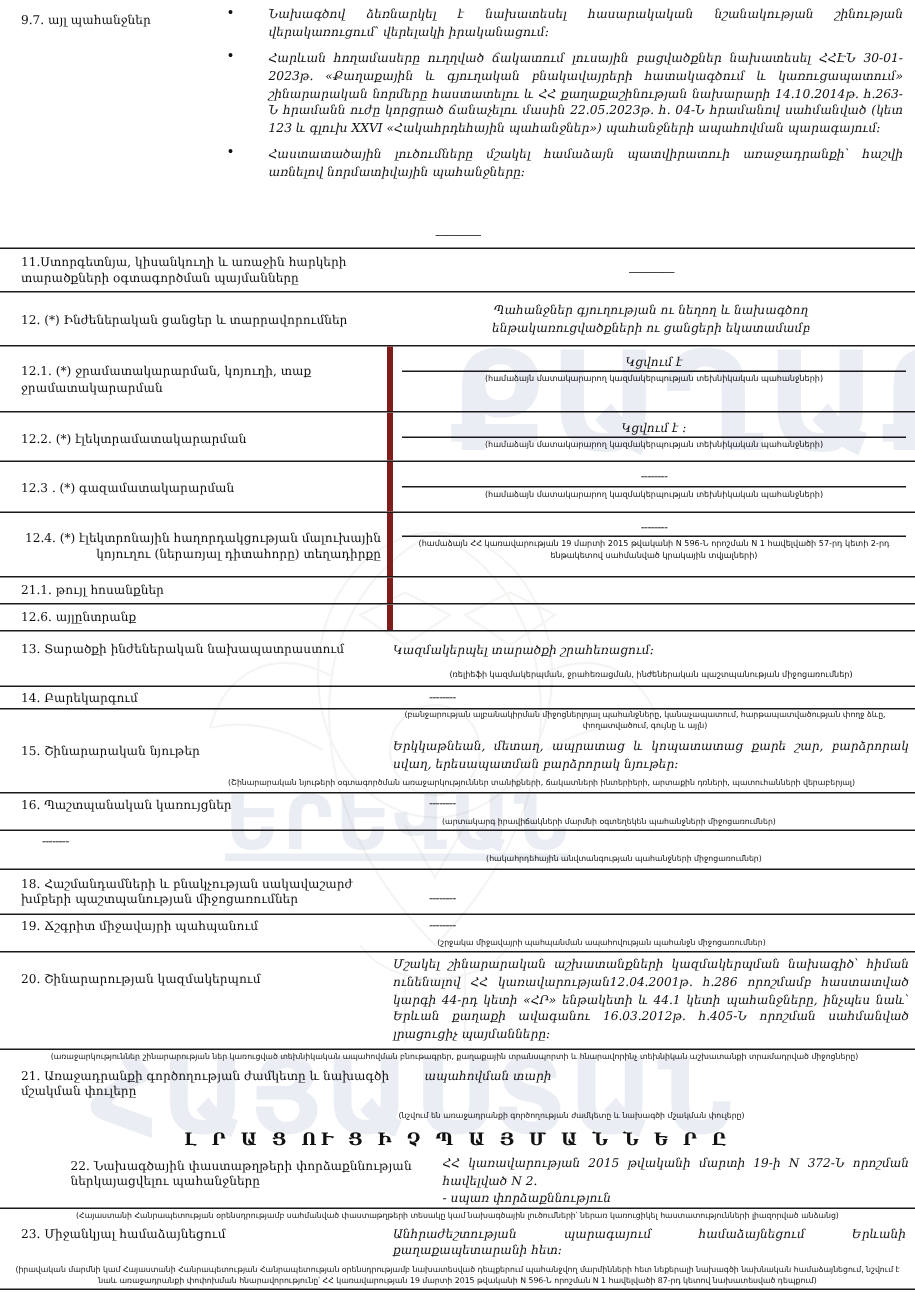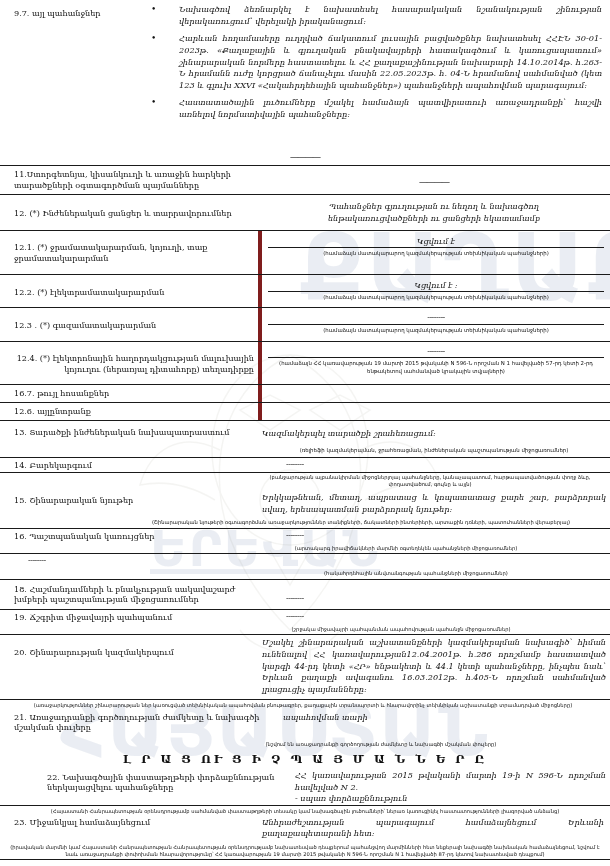--- a/index.html
+++ b/index.html
@@ -210,21 +210,21 @@
   <div class="row bb">
     <div class="lcell" style="padding-top:11px;padding-bottom:10px;text-align:right;">12.4. (*) էլեկտրոնային հաղորդակցության մալուխային կոյուղու (ներառյալ դիտահորը) տեղադիրքը</div>
     <div class="rcell bl" style="padding:0;">
       <div style="text-align:center;padding-top:5px;font-size:8px;letter-spacing:-.5px;">--------</div>
       <div class="rule-under"></div>
       <div class="hint">(համաձայն ՀՀ կառավարության 19 մարտի 2015 թվականի N 596-Ն որոշման N 1 հավելվածի 57-րդ կետի 2-րդ ենթակետով սահմանված կրակային տվյալների)</div>
     </div>
   </div>
 
   <div class="row bb">
-    <div class="lcell" style="padding-top:3px;padding-bottom:3px;">16.7. թույլ հոսանքներ</div>
+    <div class="lcell" style="padding-top:3px;padding-bottom:3px;">21.1. թույլ հոսանքներ</div>
     <div class="rcell bl"></div>
   </div>
 
   <div class="row bb">
     <div class="lcell" style="padding-top:3px;padding-bottom:3px;">12.6. այլընտրանք</div>
     <div class="rcell bl"></div>
   </div>
 
   <div class="row bb">
     <div class="lcell" style="padding-top:6px;padding-bottom:6px;">13. Տարածքի ինժեներական նախապատրաստում</div>
@@ -280,21 +280,21 @@
     <div class="lcell" style="width:275px;flex:0 0 275px;padding-top:2px;">21. Առաջադրանքի գործողության ժամկետը և նախագծի մշակման փուլերը</div>
     <div class="rcell val-ital" style="padding-top:2px;padding-left:8px;">ապահովման տարի</div>
   </div>
   <div class="hint-wide" style="padding-left:160px;padding-top:6px;">(նշվում են առաջադրանքի գործողության ժամկետը և նախագծի մշակման փուլերը)</div>
 
   <div class="section-title">Լ Ր Ա Ց ՈՒ Ց Ի Չ    Պ Ա Յ Մ Ա Ն Ն Ե Ր Ը</div>
 
   <div class="row">
     <div class="lcell" style="padding-top:2px;margin-left:33px;">22. Նախագծային փաստաթղթերի փորձաքննության ներկայացվելու պահանջները</div>
     <div class="rcell" style="padding:0 4px;">
-      <div class="val-ital">ՀՀ կառավարության 2015 թվականի մարտի 19-ի N 596-Ն որոշման հավելված N 2.</div>
+      <div class="val-ital">ՀՀ կառավարության 2015 թվականի մարտի 19-ի N 372-Ն որոշման հավելված N 2.</div>
       <div class="val-ital">-     սպառ փորձաքննություն</div>
     </div>
   </div>
   <div class="hint-wide bt" style="padding-top:2px;">(Հայաստանի Հանրապետության օրենսդրությամբ սահմանված փաստաթղթերի տեսակը կամ նախագծային լուծումների՝ ներառ կառուցիկել հաստատությունների լիազորված անձանց)</div>
 
   <div class="row">
     <div class="lcell" style="padding-top:1px;padding-bottom:1px;">23. Միջանկյալ համաձայնեցում</div>
     <div class="rcell val-ital" style="padding-top:1px;padding-left:4px;">Անհրաժեշտության պարագայում համաձայնեցում Երևանի քաղաքապետարանի հետ:</div>
   </div>
   <div class="hint-wide" style="padding-top:2px;">(իրավական մարմնի կամ Հայաստանի Հանրապետության Հանրապետության օրենսդրությամբ նախատեսված դեպքերում պահանջվող մարմինների հետ նեքերալի նախագծի նախնական համաձայնեցում, նշվում է նաև առաջադրանքի փոփոխման հնարավորությունը՝ ՀՀ կառավարության 19 մարտի 2015 թվականի N 596-Ն որոշման N 1 հավելվածի 87-րդ կետով նախատեսված դեպքում)</div>

